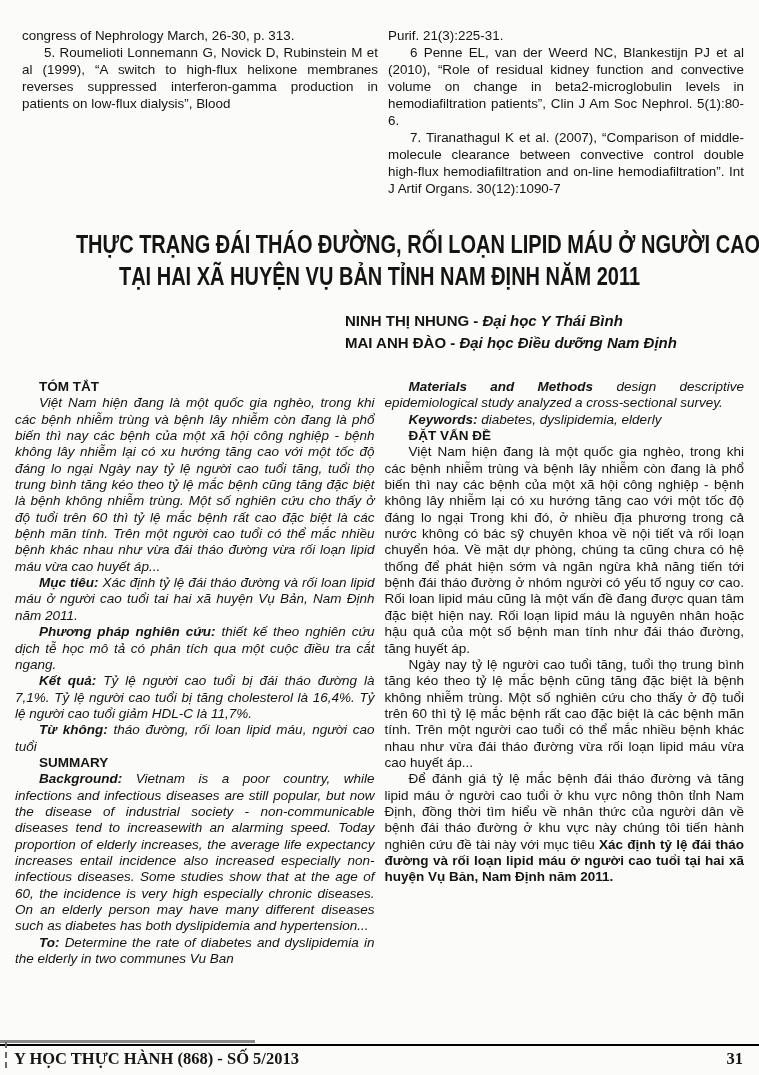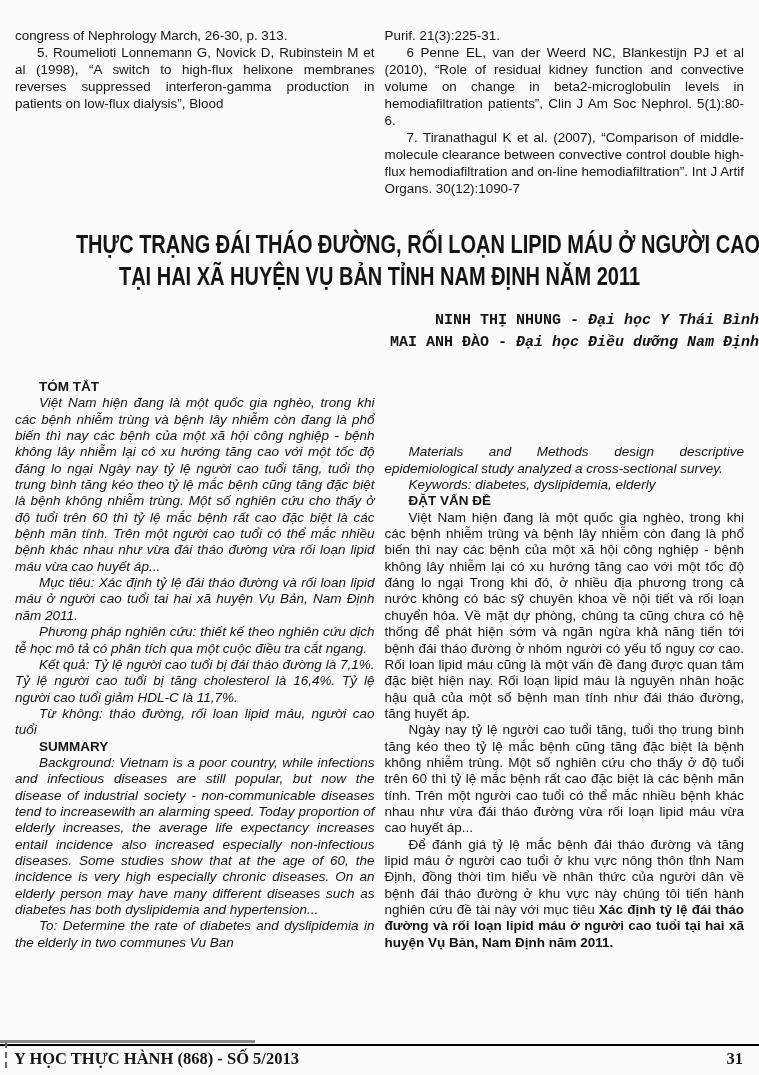--- a/index.html
+++ b/index.html
@@ -8,21 +8,21 @@
     width:759px; height:1075px;
     margin:0 auto;
     background:#fbfbf9;
     color:#141414;
     font-family:"Liberation Sans", sans-serif;
     overflow:hidden;
   }
   
   .refs {
     display:flex; gap:10px;
-    padding:27px 15px 0 15px;
+    padding:27px 15px 0 22px;
   }
   .refs .col { flex:1; font-size:13.4px; line-height:17px; text-align:justify; }
   p { margin:0; }
   .ref { text-indent:22px; }
   .ref.noindent { text-indent:0; }
 
   
   .title-block { margin-top:31px; text-align:center; }
   .title-line {
     display:block;
@@ -31,41 +31,39 @@
     line-height:32px;
     letter-spacing:0px;
     white-space:nowrap;
     transform:scaleX(0.80);
     transform-origin:50% 50%;
   }
   
   .authors {
     margin-top:18px;
     margin-left:345px;
-    text-align:right;
+    text-align:left;
     font-size:15px;
     line-height:22px;
     font-weight:bold;
     white-space:nowrap;
-    font-family:Liberation Mono, monospace;
   }
   .author-affil { font-style:italic; }
 
   
   .body-cols {
     display:flex; gap:10px;
     padding:25px 15px 0 15px;
-    align-items:flex-end;
   }
   .body-cols .col { flex:1; font-size:13.5px; line-height:16.35px; text-align:justify; }
   .body-cols p { text-indent:24px; }
   .body-cols p.cont { text-indent:0; }
   .it { font-style:italic; }
   .h  { font-weight:bold; }
-  .lbl { font-weight:normal; font-style:italic; }
+  .lbl { font-weight:bold; font-style:italic; }
   .emph { font-weight:bold; }
 
   
   .footer { position:absolute; left:0; right:0; bottom:6px; }
   .rule-gray  { width:255px; height:3px; background:#8a8a8a; margin-bottom:1px; }
   .rule-black { height:2px; background:#000; }
   .footer-row {
     display:flex; justify-content:space-between; align-items:baseline;
     padding:3px 16px 0 14px;
     font-family:"Liberation Serif", serif;
@@ -78,21 +76,21 @@
   }
 </style>
 </head>
 <body>
 
 <div class="page">
 
   <section class="refs">
     <div class="col">
       <p class="ref noindent">congress of Nephrology March, 26-30, p. 313.</p>
-      <p class="ref">5. Roumelioti Lonnemann G, Novick D, Rubinstein M et al (1998), “A switch to high-flux helixone membranes reverses suppressed interferon-gamma production in patients on low-flux dialysis”, Blood</p>
+      <p class="ref">5. Roumelioti Lonnemann G, Novick D, Rubinstein M et al (1999), “A switch to high-flux helixone membranes reverses suppressed interferon-gamma production in patients on low-flux dialysis”, Blood</p>
     </div>
     <div class="col">
       <p class="ref noindent">Purif. 21(3):225-31.</p>
       <p class="ref">6 Penne EL, van der Weerd NC, Blankestijn PJ et al (2010), “Role of residual kidney function and convective volume on change in beta2-microglobulin levels in hemodiafiltration patients”, Clin J Am Soc Nephrol. 5(1):80-6.</p>
       <p class="ref">7. Tiranathagul K et al. (2007), “Comparison of middle-molecule clearance between convective control double high-flux hemodiafiltration and on-line hemodiafiltration”. Int J Artif Organs. 30(12):1090-7</p>
     </div>
   </section>
 
   <header class="title-block">
     <h1 style="margin:0; font-size:inherit; font-weight:normal;">

